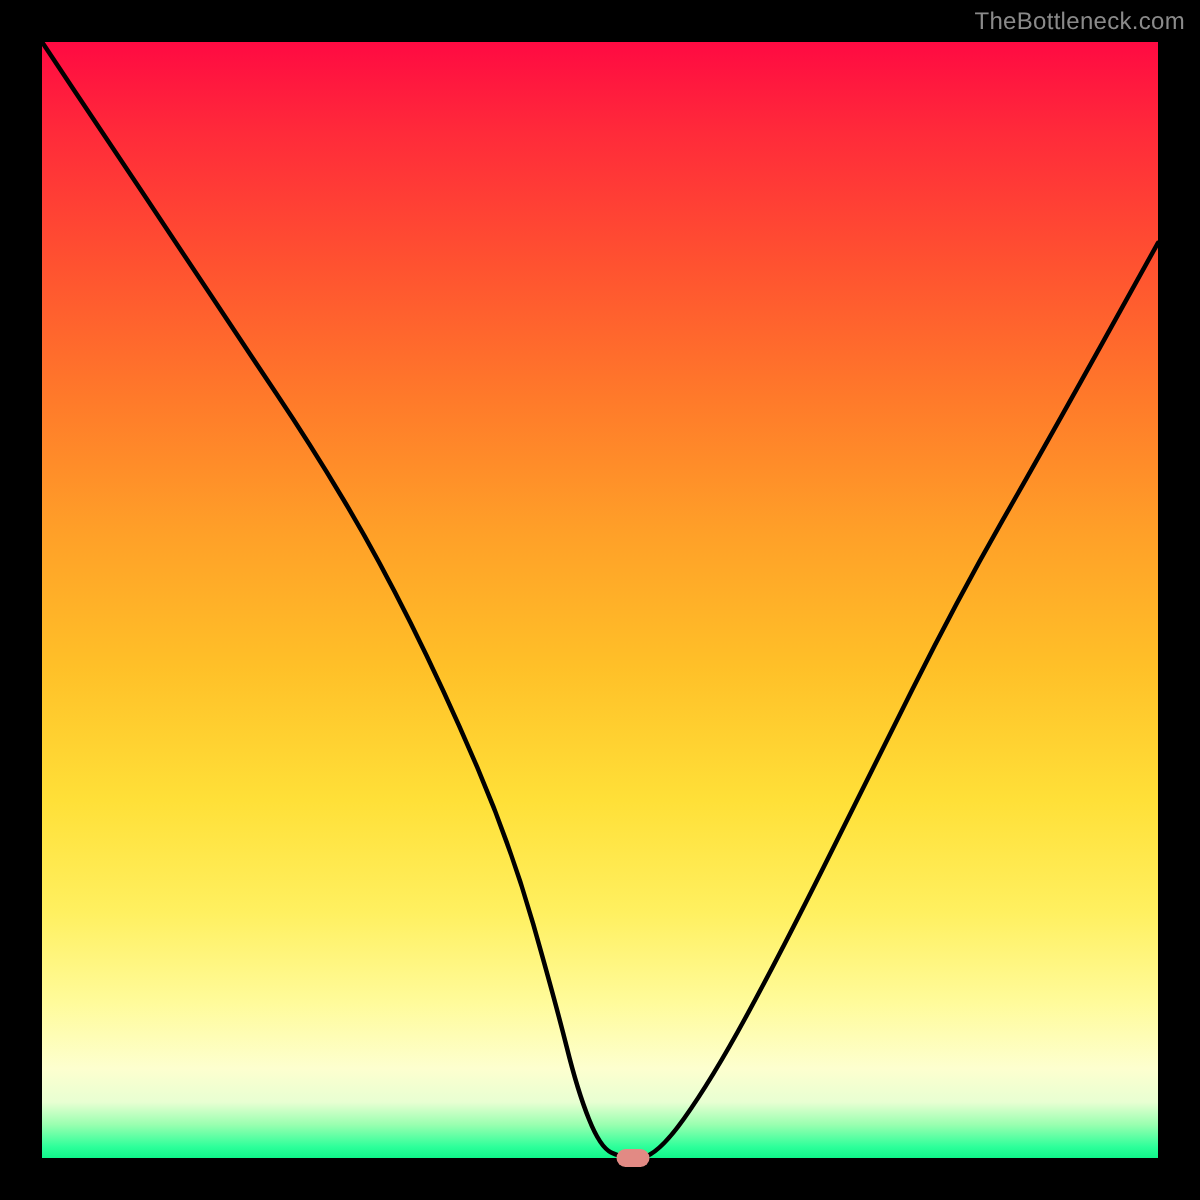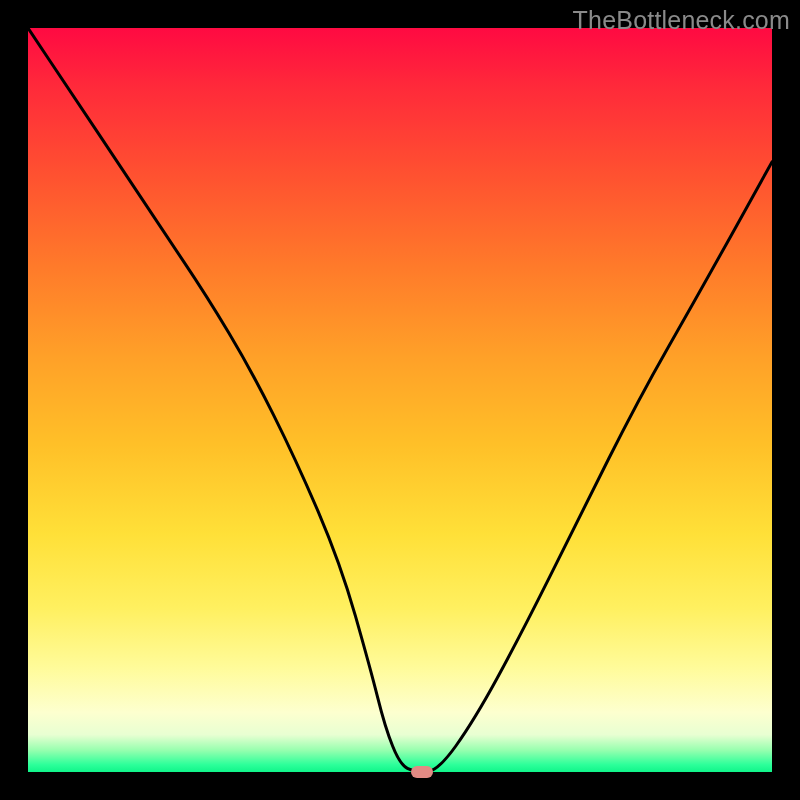--- a/index.html
+++ b/index.html
@@ -55,21 +55,21 @@
     height: 12px;
     border-radius: 6px;
     background: #e28a84;
     transform: translate(-50%, -50%);
   }
   .watermark {
     position: absolute;
     top: 6px;
     right: 10px;
     color: #8a8a8a;
-    font-size: 25px;
+    font-size: 16px;
     letter-spacing: 0.2px;
     user-select: none;
   }
 </style>
 </head>
 <body>
 
 <div class="frame">
   <div class="plot-area">
 

